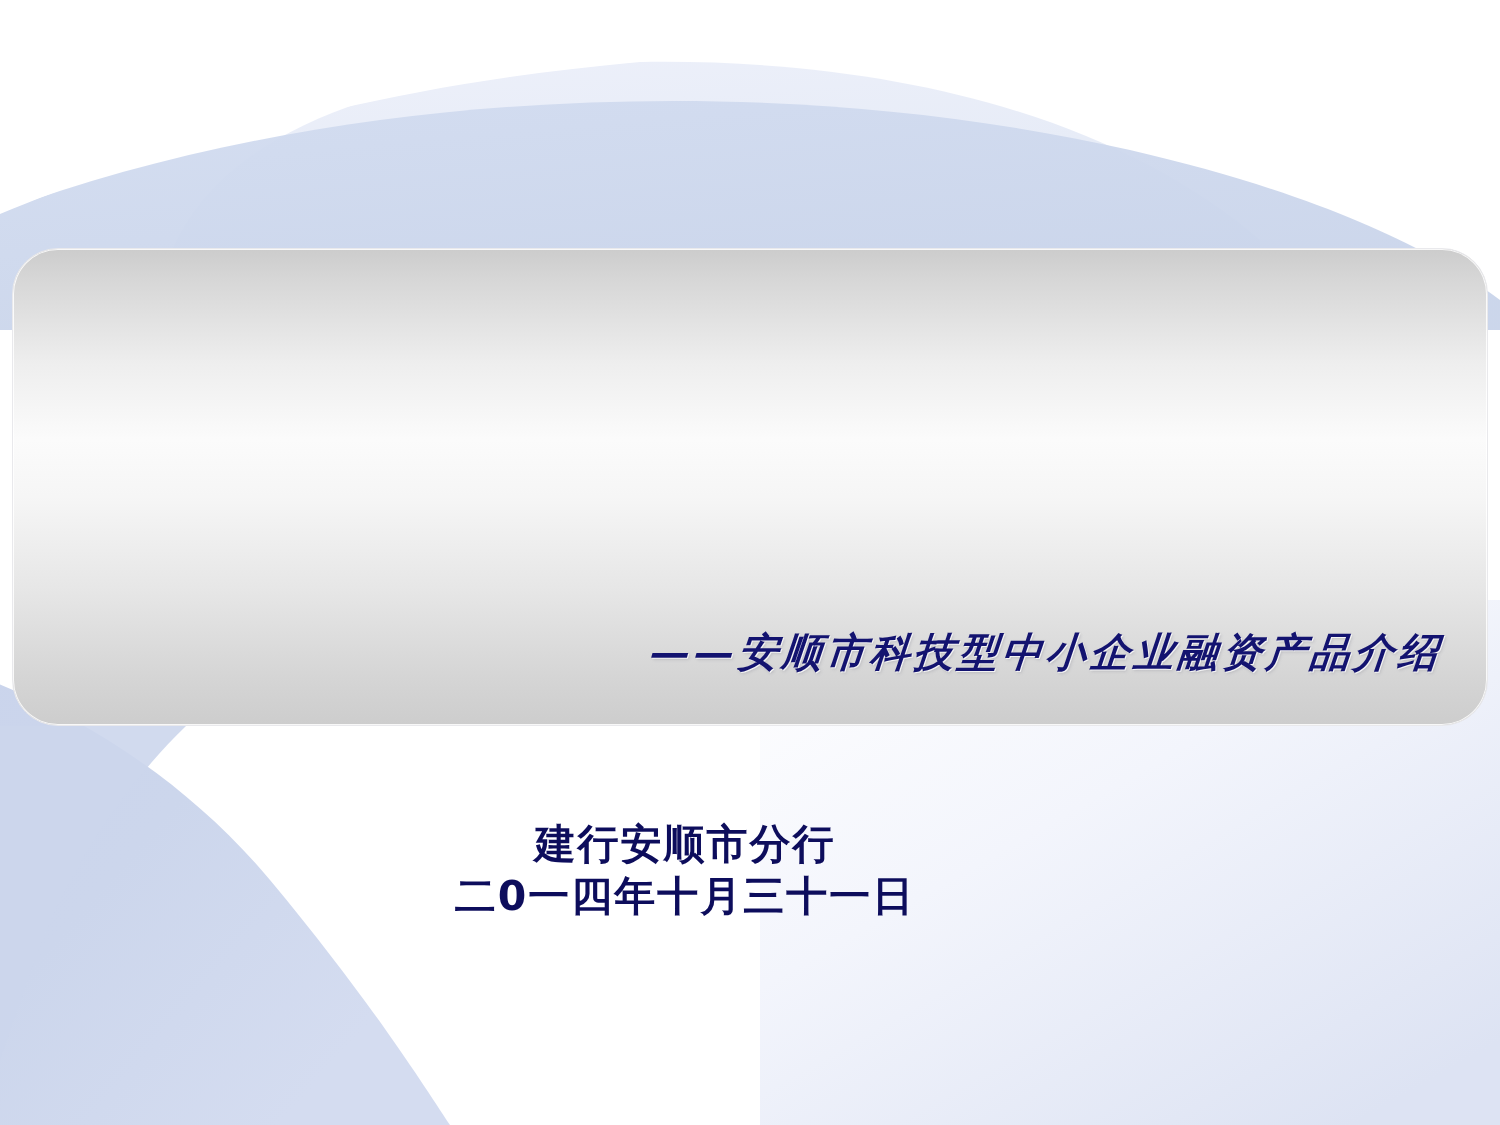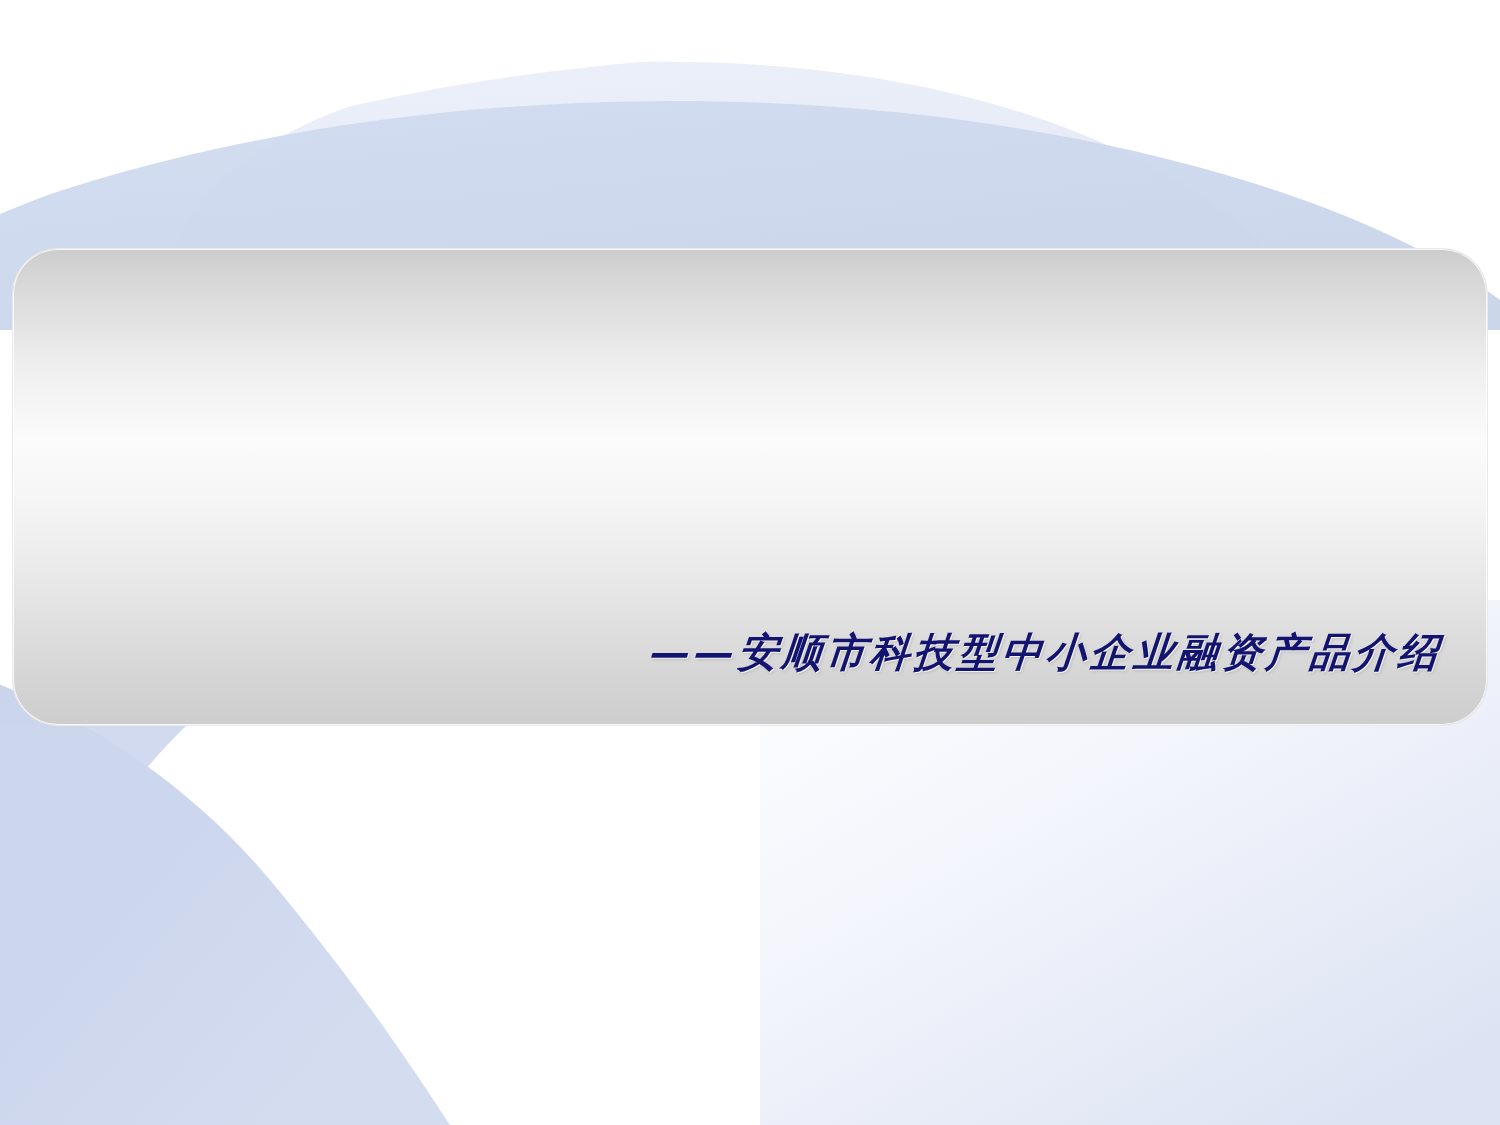--- a/index.html
+++ b/index.html
@@ -157,14 +157,18 @@
   </svg>
 
   <div id="title-panel"></div>
 
   <div class="title-line" id="title-line-1">抓住历史新机遇</div>
 
   <div class="title-line" id="title-line-2">立足本地谋发展</div>
 
   <div id="subtitle">——安顺市科技型中小企业融资产品介绍</div>
 
+  <div id="footer-block">
+    <div class="footer-line">建行安顺市分行</div>
+    <div class="footer-line">二0一四年十月三十一日</div>
+  </div>
 
 </div>
 
 </body></html>

